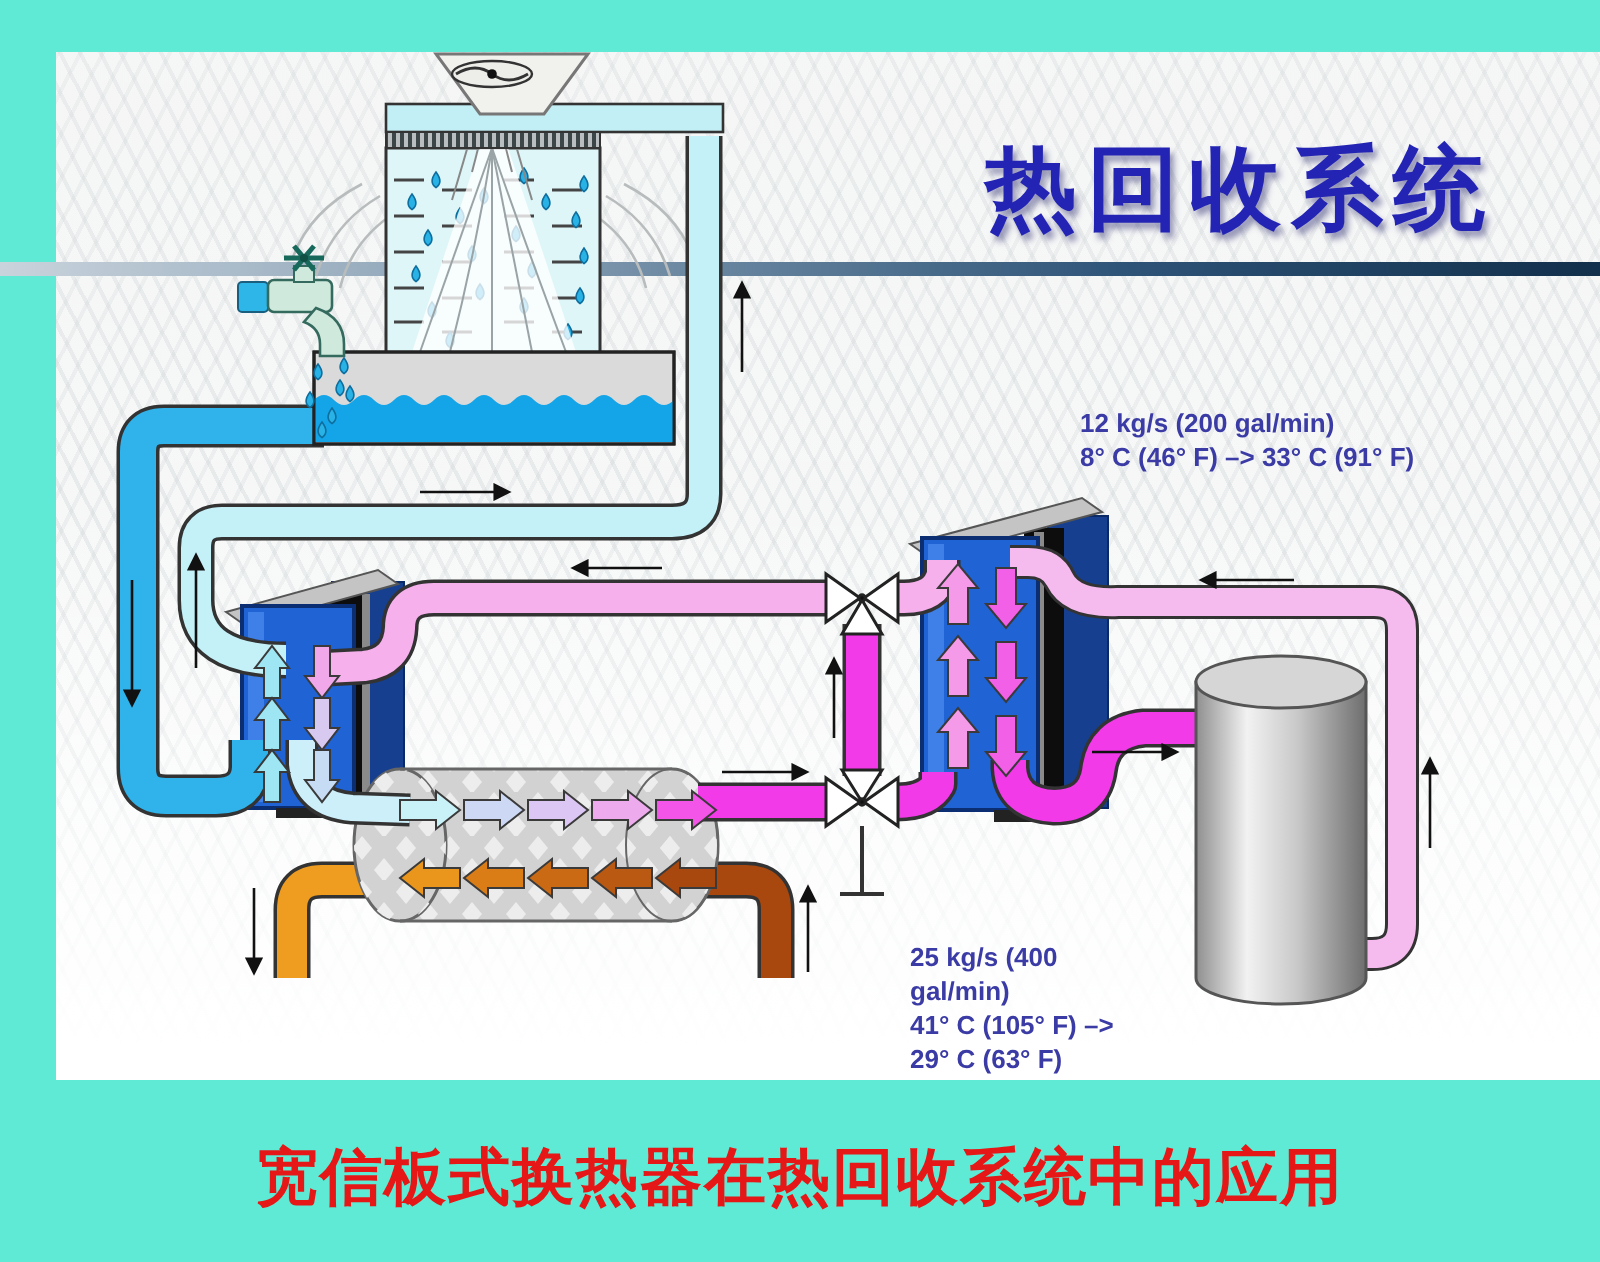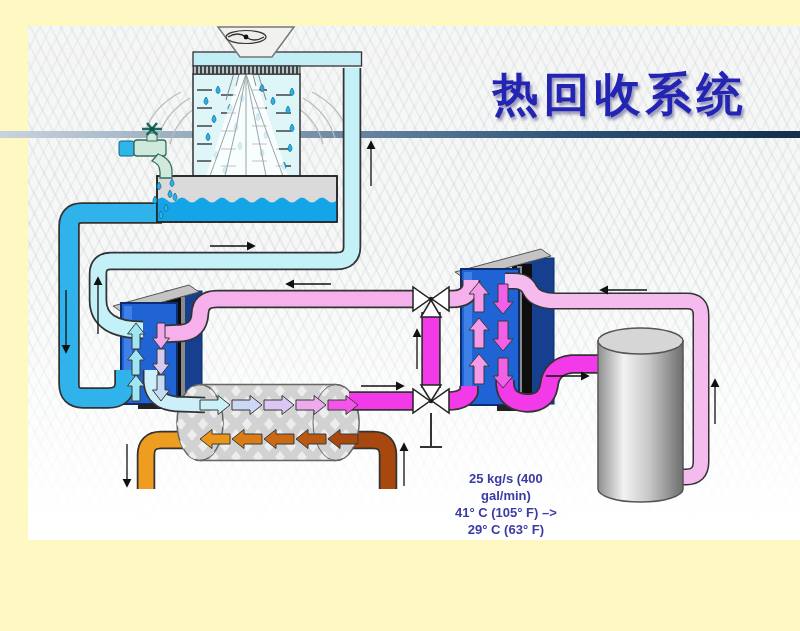--- a/index.html
+++ b/index.html
@@ -1,34 +1,34 @@
 <!DOCTYPE html>
 <html style="--title: #2424b4; --caption: #e61717; --annotation: #3b3ba6; --cool-pipe: #c4f1f8; --basin-pipe: #2fb3ea; --warm-pipe: #f6b0ec; --hot-pipe: #f23ae8; --waste-hot-pipe: #a8480e; --waste-cool-pipe: #ef9d20; --exchanger-body: #1f63d4; --rule-dark: #16344f;"><head>
 <meta charset="utf-8">
 <style>
   html,body{margin:0;padding:0;background:#fff;}
-  #slide{position:relative;width:800px;height:631px;background:#fef9c3;overflow:hidden;
+  #slide{position:relative;width:800px;height:631px;background:#5eead4;overflow:hidden;
          font-family:"Liberation Sans",sans-serif;}
   #texture{position:absolute;left:28px;top:26px;right:0;height:514px;
     background:
       repeating-linear-gradient(63deg, rgba(188,196,199,0.30) 0 2px, transparent 2px 9px),
       repeating-linear-gradient(117deg, rgba(188,196,199,0.22) 0 2px, transparent 2px 10px),
       linear-gradient(#f1f2f2,#fafbfb);}
   #texfade{position:absolute;left:28px;top:26px;right:0;height:514px;
     background:linear-gradient(180deg, rgba(255,255,255,0.30) 0%, rgba(255,255,255,0.15) 45%, #ffffff 97%);}
   #rule{position:absolute;left:0;top:131px;width:800px;height:7px;
     background:linear-gradient(to right,#c9d3dc 0%,#8aa2b6 30%,#2e5478 70%,#122f4b 100%);}
   #diagram{position:absolute;left:0;top:0;}
   .txt{position:absolute;white-space:nowrap;}
   #title{left:452px;top:64px;width:336px;text-align:center;font-size:46px;font-weight:bold;
     letter-spacing:5px;color:var(--title,#2424b4);
     text-shadow:2px 3px 3px rgba(70,70,130,0.55);}
   .annot{font-size:13px;font-weight:bold;line-height:1.3;color:var(--annotation,#3b3ba6);}
   #annot1{left:540px;top:204px;}
-  #annot2{left:455px;top:471px;text-align:center;}
+  #annot2{left:455px;top:471px;}
   #caption{left:0;top:568px;width:800px;text-align:center;font-size:31px;font-weight:bold;
     font-family:"Liberation Serif",serif;color:var(--caption,#e61717);letter-spacing:1px;}
 </style>
 </head>
 <body>
 
 <div id="slide">
   <div id="texture"></div>
   <div id="texfade"></div>
   <div id="rule"></div>
@@ -273,21 +273,26 @@
       <line x1="546" y1="376" x2="588" y2="376" marker-end="url(#ah)"></line>
       <line x1="647" y1="290" x2="601" y2="290" marker-end="url(#ah)"></line>
       <line x1="715" y1="424" x2="715" y2="380" marker-end="url(#ah)"></line>
       <line x1="127" y1="444" x2="127" y2="486" marker-end="url(#ah)"></line>
       <line x1="404" y1="486" x2="404" y2="444" marker-end="url(#ah)"></line>
     </g>
   </svg>
 
   <div id="title" class="txt">热回收系统</div>
 
+  <div id="annot1" class="txt annot">
+    <div>12 kg/s (200 gal/min)</div>
+    <div>8° C (46° F) –&gt; 33° C (91° F)</div>
+  </div>
 
   <div id="annot2" class="txt annot">
     <div>25 kg/s (400</div>
     <div>gal/min)</div>
     <div>41° C (105° F) –&gt;</div>
     <div>29° C (63° F)</div>
   </div>
 
+  <div id="caption" class="txt">宽信板式换热器在热回收系统中的应用</div>
 </div>
 
 </body></html>

